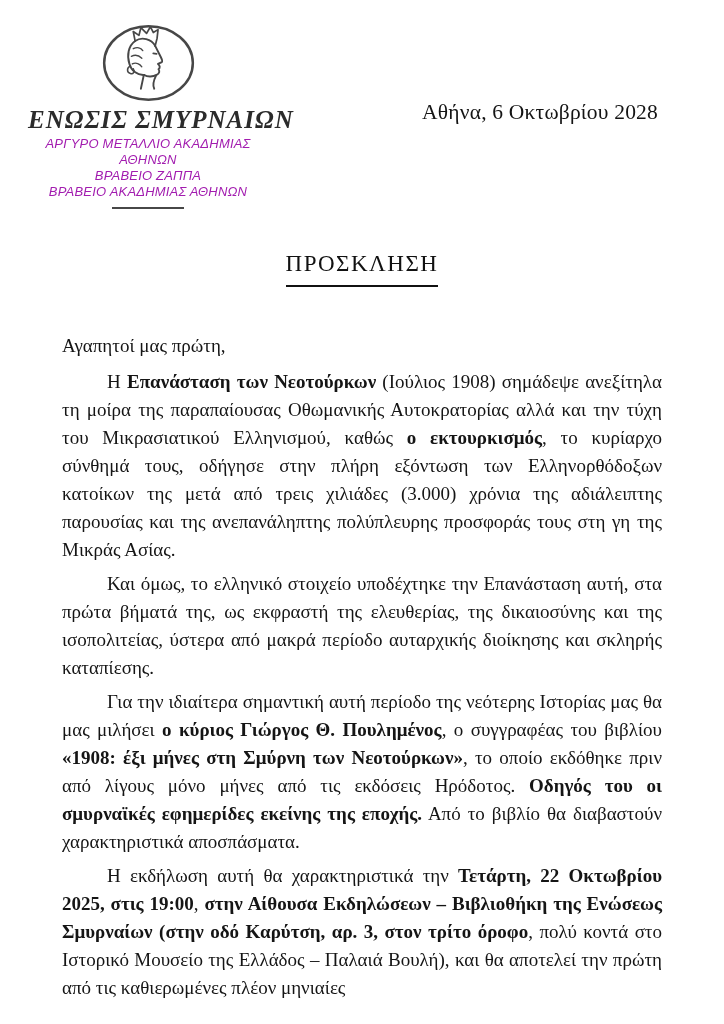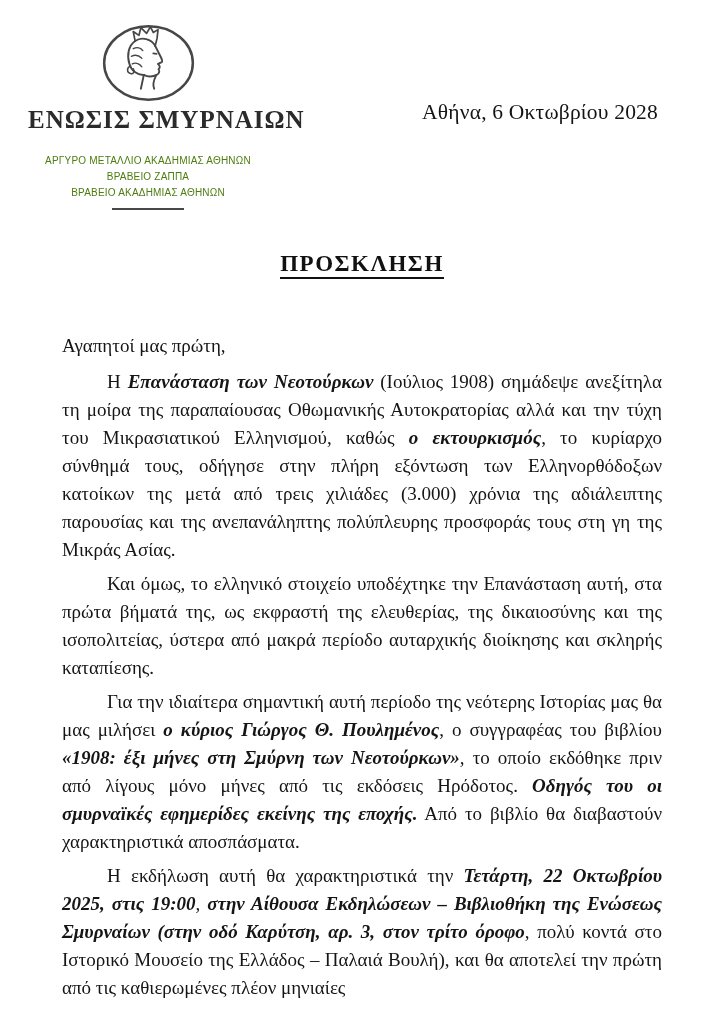--- a/index.html
+++ b/index.html
@@ -10,68 +10,69 @@
     color:#1b1b1b;
     font-family:"Liberation Serif", serif;
     overflow:hidden;
     margin:0 auto;
   }
 
   
   .logo-block {
     position:absolute; left:28px; top:22px; width:240px;
     text-align:center;
+    font-style:italic;
   }
   .seal { display:block; margin:0 auto 2px auto; }
   .org-name {
     font-family:"Liberation Serif", serif;
     font-size:25px; font-weight:bold;
     letter-spacing:1px; color:#2b2b2b;
     white-space:nowrap;
     transform:scaleY(1.04);
   }
   .awards {
-    margin-top:19px;
+    margin-top:2px;
     font-family:"Liberation Sans", sans-serif;
-    font-size:10px; line-height:16px;
-    color:#4d7c0f; letter-spacing:0.2px;
+    font-size:13px; line-height:16px;
+    color:#a21caf; letter-spacing:0.2px;
   }
   .header-rule {
     width:72px; border:none; border-top:2px solid #474747;
     margin:7px auto 0 auto;
   }
 
   .dateline {
     position:absolute; top:100px; right:66px;
     font-size:21.5px; color:#141414;
     letter-spacing:0.2px;
   }
 
   
   .doc-title {
     position:absolute; top:251px; left:0; width:100%;
     text-align:center;
   }
   .doc-title .title-text {
-    font-size:23px; font-weight:bold; letter-spacing:1.5px;
+    font-size:23px; font-weight:normal; letter-spacing:1.5px;
     color:#111;
     border-bottom:2.5px solid #111;
-    padding-bottom:1px;
+    padding-bottom:9px;
   }
 
   
   .body-text {
     position:absolute; top:332px; left:62px; width:600px;
     font-size:19px; line-height:28px;
     text-align:justify;
     color:#151515;
   }
   .greeting { margin:0 0 8px 0; }
   .para { margin:0 0 6px 0; text-indent:45px; }
-  .para b { font-weight:bold;font-style:italic; }
+  .para b { font-weight:bold; }
 </style>
 </head>
 <body>
 
 <div class="page">
 
   <div class="logo-block">
     <svg class="seal" width="97" height="82" viewBox="0 0 100 86" aria-hidden="true">
       <g fill="none" stroke="#474747" stroke-linecap="round" stroke-linejoin="round">
         <ellipse cx="50" cy="43" rx="46.5" ry="38.5" stroke-width="2.6"></ellipse>

